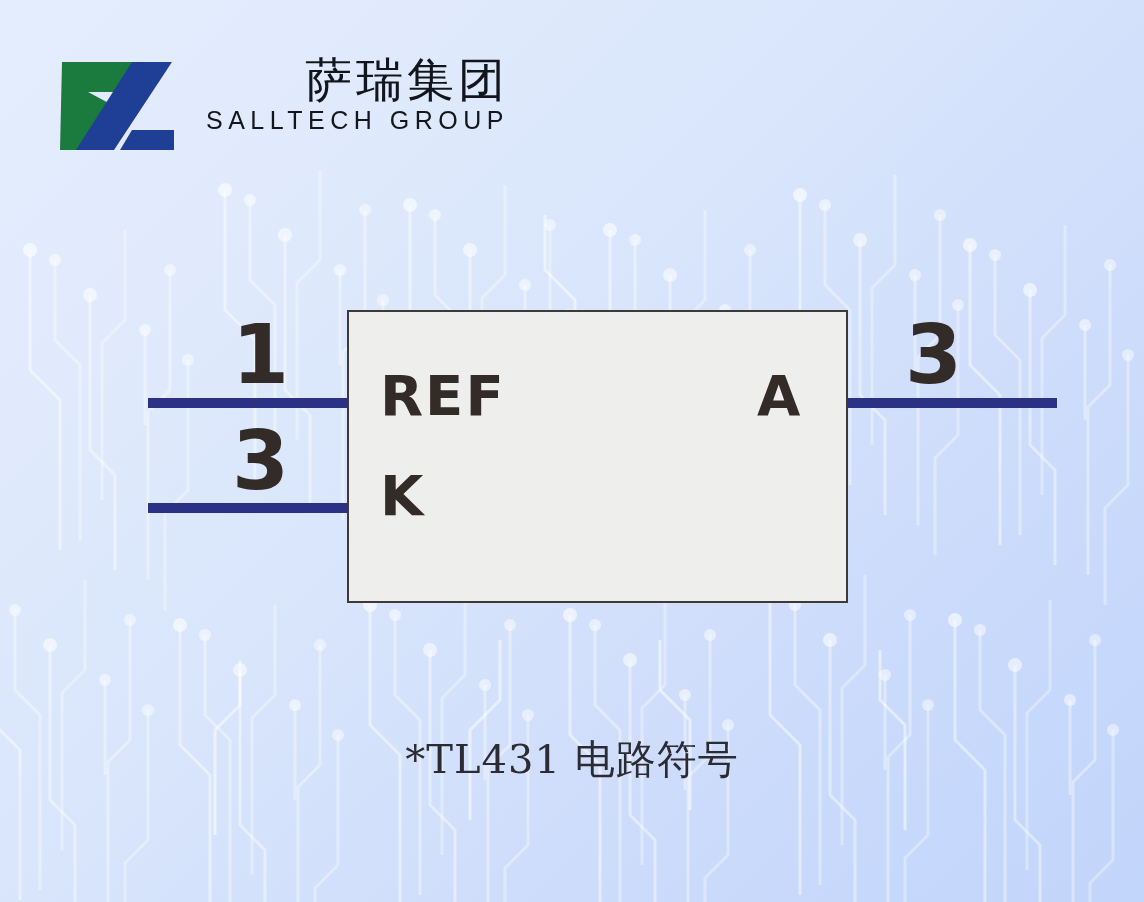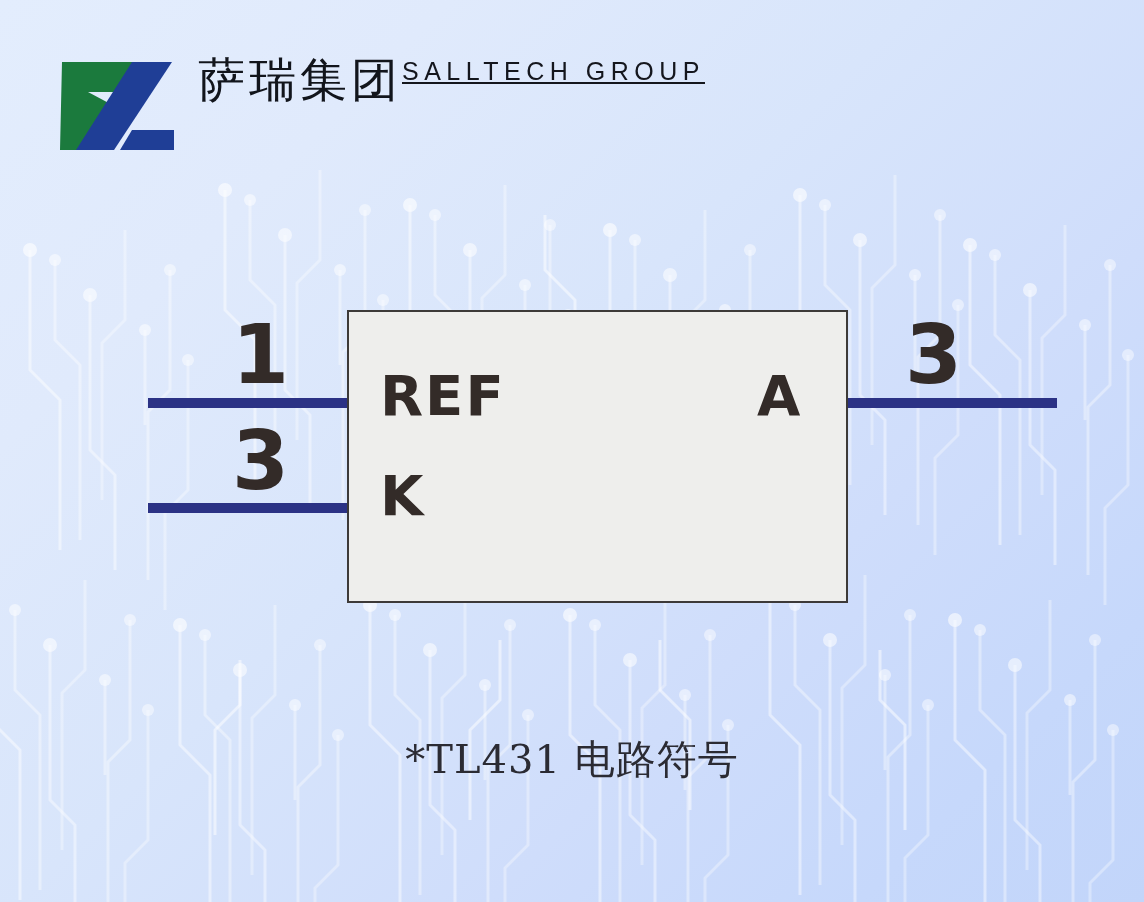--- a/index.html
+++ b/index.html
@@ -39,42 +39,42 @@
     top: 58px;
     display: flex;
     align-items: flex-start;
   }
   #logo-mark {
     width: 140px;
     height: 96px;
     flex: none;
   }
   #logo-words {
-    margin-left: 0;
+    margin-left: 8px;
     margin-top: -2px;
     display: flex;
-    flex-direction: row;
+    flex-direction: column;
+    align-items: flex-end;
   }
   #logo-cn {
     font-family: "DejaVu Serif", "Liberation Serif", serif;
     font-size: 47px;
     line-height: 1.04;
     letter-spacing: 4px;
     color: #12151c;
     white-space: nowrap;
   }
   #logo-en {
     font-family: "Liberation Sans", sans-serif;
     font-size: 25px;
     font-weight: 500;
     letter-spacing: 5.5px;
     color: #14161d;
     margin-top: 1px;
     white-space: nowrap;
-    text-decoration: underline;
   }
 
   
   #schematic {
     position: absolute;
     left: 0; top: 0;
     width: 1144px;
     height: 902px;
   }
   .wire {

